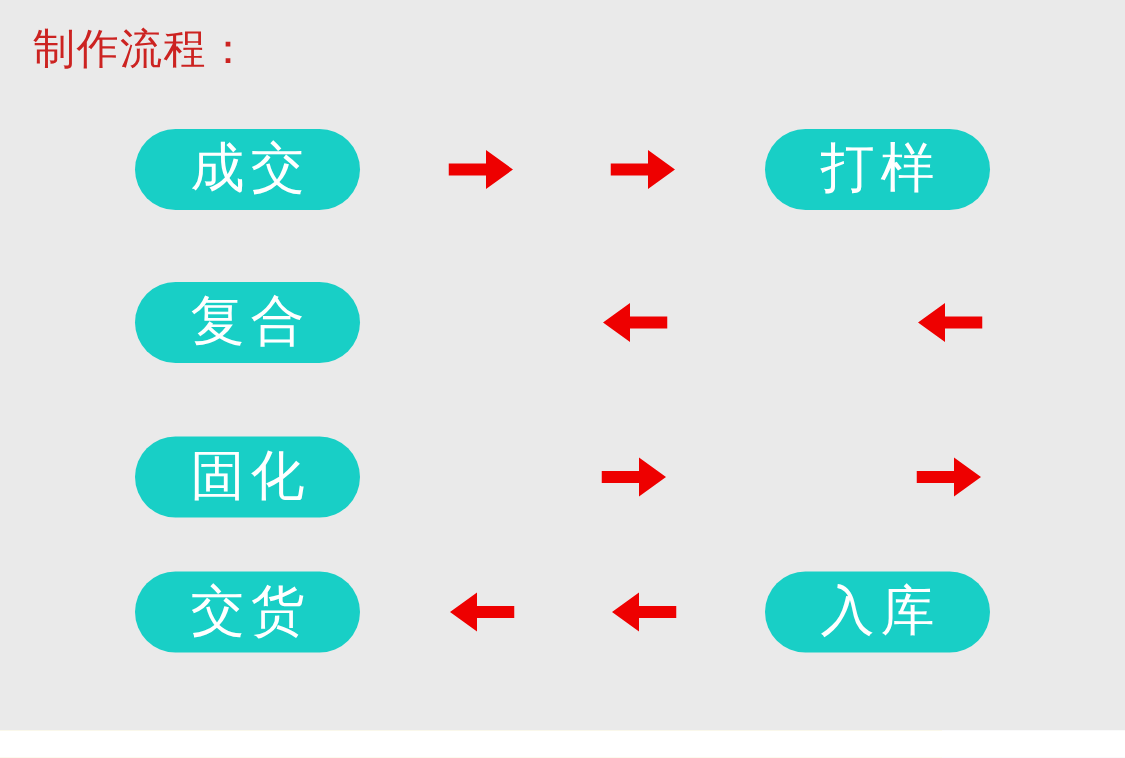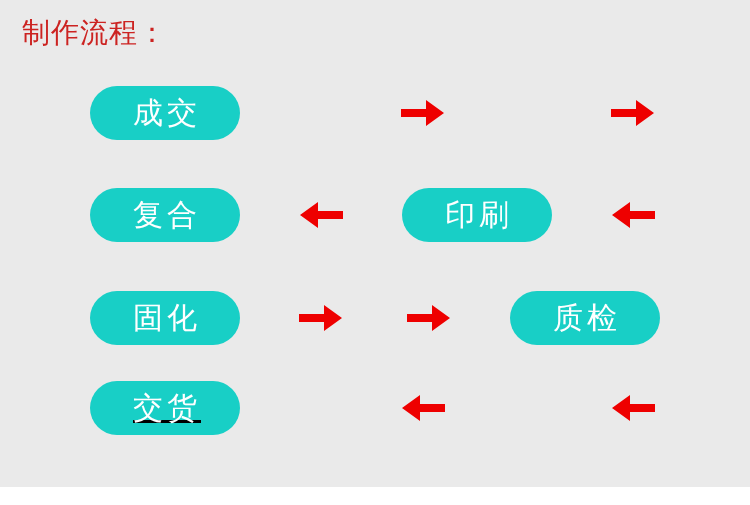--- a/index.html
+++ b/index.html
@@ -64,37 +64,36 @@
     display: flex;
     flex-direction: row;
     align-items: center;
     justify-content: space-between;
     width: 570px;
     height: 54px;
     margin-bottom: 48px;
   }
   .flow-row:last-child {
     margin-bottom: 0;
-    text-decoration: underline;
   }
 
   
   .flow-row.row-2 { margin-bottom: 49px; }
   .flow-row.row-3 { margin-bottom: 36px; gap: 16px; }
 
   .node {
     width: 150px;
     height: 54px;
     border-radius: 27px;
     background: #18cfc6;
     color: #ffffff;
     display: flex;
     align-items: center;
     justify-content: center;
-    font-size: 30px;
+    font-size: 36px;
     line-height: 30px;
     letter-spacing: 4px;
     text-indent: 4px;
     box-sizing: border-box;
     user-select: none;
   }
 
   .arrow {
     width: 54px;
     height: 54px;
@@ -124,60 +123,60 @@
       <div class="arrow">
         <svg width="44" height="30" viewBox="0 0 44 30" aria-hidden="true">
           <path d="M0 11 H25 V2 L43 15 L25 28 V19 H0 Z" fill="#ee0000"></path>
         </svg>
       </div>
       <div class="arrow">
         <svg width="44" height="30" viewBox="0 0 44 30" aria-hidden="true">
           <path d="M0 11 H25 V2 L43 15 L25 28 V19 H0 Z" fill="#ee0000"></path>
         </svg>
       </div>
+      <div class="node">打样</div>
     </div>
 
     <div class="flow-row row-2">
       <div class="node">复合</div>
       <div class="arrow">
         <svg width="44" height="30" viewBox="0 0 44 30" aria-hidden="true">
           <path d="M44 11 H19 V2 L1 15 L19 28 V19 H44 Z" fill="#ee0000"></path>
         </svg>
       </div>
-      <div class="node">印刷</div>
       <div class="arrow">
         <svg width="44" height="30" viewBox="0 0 44 30" aria-hidden="true">
           <path d="M44 11 H19 V2 L1 15 L19 28 V19 H44 Z" fill="#ee0000"></path>
         </svg>
       </div>
     </div>
 
     <div class="flow-row row-3">
       <div class="node">固化</div>
       <div class="arrow">
         <svg width="44" height="30" viewBox="0 0 44 30" aria-hidden="true">
           <path d="M0 11 H25 V2 L43 15 L25 28 V19 H0 Z" fill="#ee0000"></path>
         </svg>
       </div>
       <div class="arrow">
         <svg width="44" height="30" viewBox="0 0 44 30" aria-hidden="true">
           <path d="M0 11 H25 V2 L43 15 L25 28 V19 H0 Z" fill="#ee0000"></path>
         </svg>
       </div>
-      <div class="node">质检</div>
     </div>
 
     <div class="flow-row row-4">
       <div class="node">交货</div>
       <div class="arrow">
         <svg width="44" height="30" viewBox="0 0 44 30" aria-hidden="true">
           <path d="M44 11 H19 V2 L1 15 L19 28 V19 H44 Z" fill="#ee0000"></path>
         </svg>
       </div>
       <div class="arrow">
         <svg width="44" height="30" viewBox="0 0 44 30" aria-hidden="true">
           <path d="M44 11 H19 V2 L1 15 L19 28 V19 H44 Z" fill="#ee0000"></path>
         </svg>
       </div>
+      <div class="node">入库</div>
     </div>
 
   </div>
 </div>
 
 </body></html>

